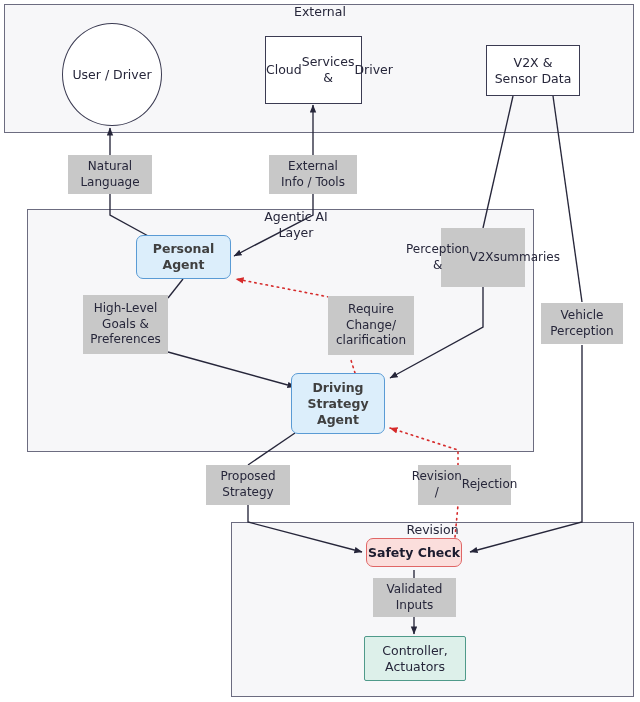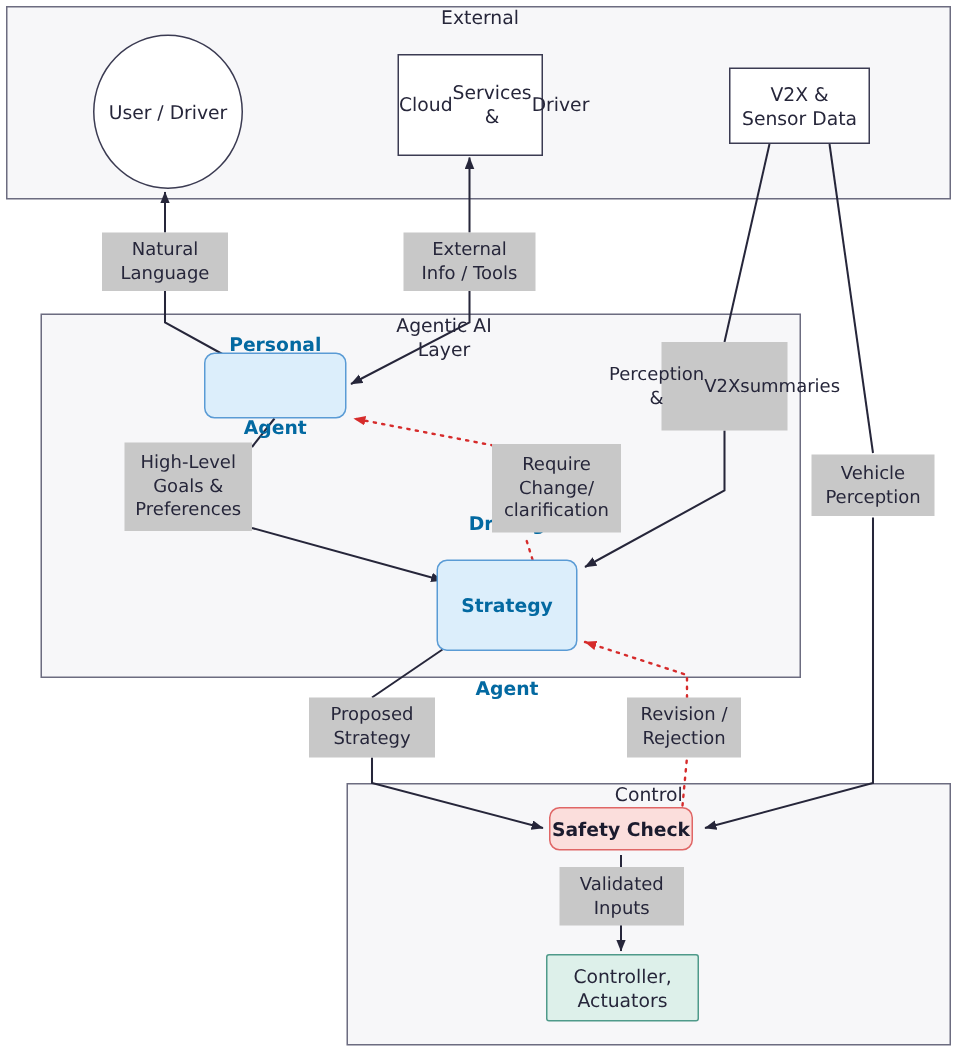--- a/index.html
+++ b/index.html
@@ -56,22 +56,21 @@
     border: 1.4px solid #3b3b52;
     background: #ffffff;
     font-size: 12.5px;
   }
   .node-agent {
     border: 1.5px solid #5a9bd5;
     background: #dceefb;
     border-radius: 7px;
     font-size: 12.5px;
     font-weight: bold;
-    color: #0369a1;
-    gap: 39px;
+    color: #404040;
   }
   .node-safety {
     border: 1.5px solid #e06666;
     background: #fbdedc;
     border-radius: 7px;
     font-size: 12.5px;
     font-weight: bold;
     color: #1b1b2e;
   }
   .node-actuator {
@@ -155,21 +154,21 @@
     </g>
   </svg>
 
   <div class="container-title" style="left:0px; top:4px; width:640px;">External</div>
 
   <div class="plain-label" style="left:236px; top:209px; width:120px;">
     <div>Agentic AI</div>
     <div>Layer</div>
   </div>
 
-  <div class="container-title" style="left:231px; top:522px; width:403px;">Control</div>
+  <div class="container-title" style="left:231px; top:522px; width:403px;">Revision</div>
 
   <div class="node node-ellipse" style="left:62px; top:23px; width:100px; height:103px;">
     <span>User / Driver</span>
   </div>
 
   <div class="node node-rect" style="left:265px; top:36px; width:97px; height:68px; flex-direction:row;justify-content:space-between;">
     <span>Cloud</span>
     <span>Services &amp;</span>
     <span>Driver</span>
   </div>
@@ -230,21 +229,21 @@
     <span>Require</span>
     <span>Change/</span>
     <span>clarification</span>
   </div>
 
   <div class="edge-label" style="left:206px; top:465px; width:84px; height:40px; flex-direction:column;">
     <span>Proposed</span>
     <span>Strategy</span>
   </div>
 
-  <div class="edge-label" style="left:418px; top:465px; width:76px; height:40px; flex-direction:column;">
+  <div class="edge-label" style="left:418px; top:465px; width:93px; height:40px; flex-direction:row;">
     <span>Revision /</span>
     <span>Rejection</span>
   </div>
 
   <div class="edge-label" style="left:373px; top:578px; width:83px; height:39px; flex-direction:column;">
     <span>Validated</span>
     <span>Inputs</span>
   </div>
 
 </div>

